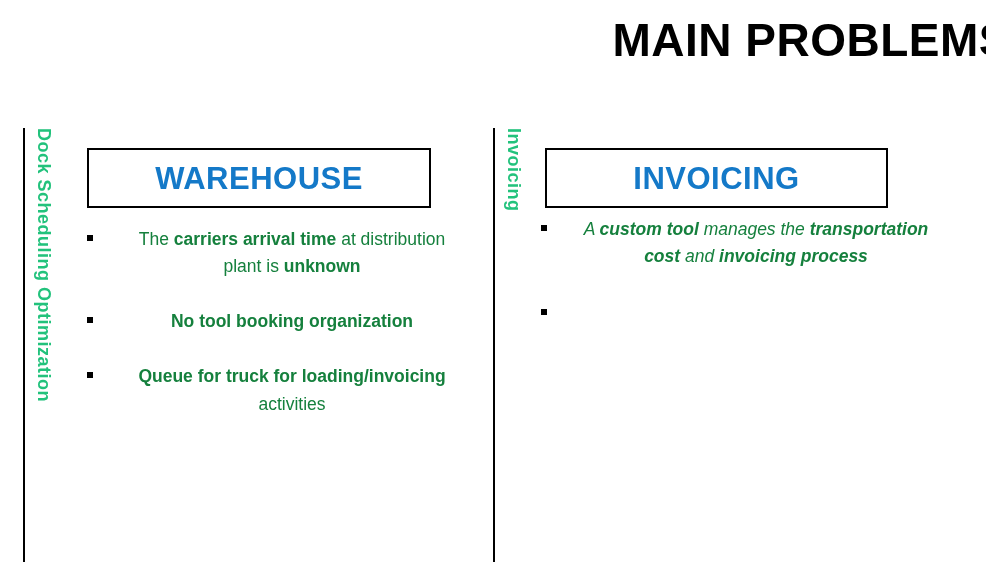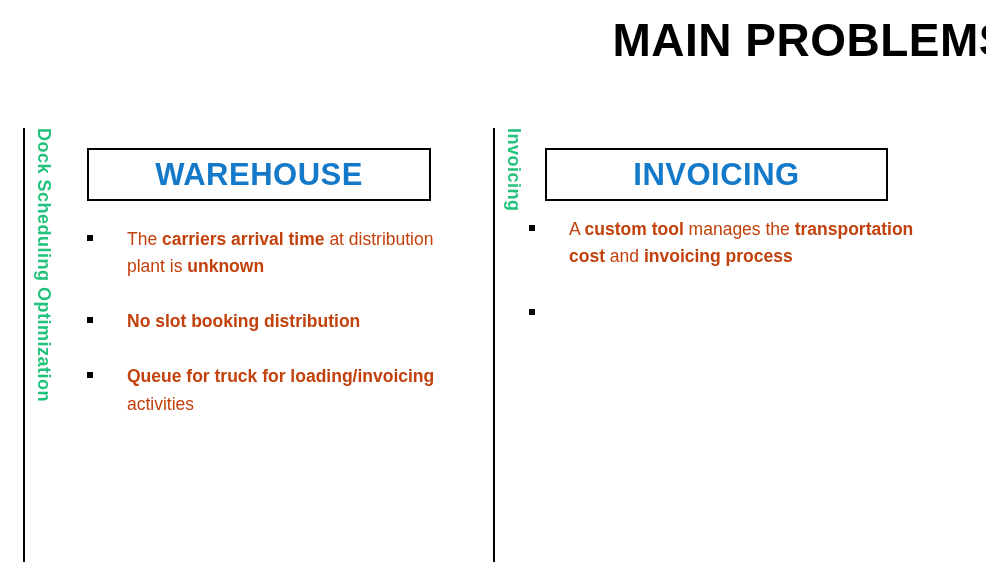--- a/index.html
+++ b/index.html
@@ -66,21 +66,21 @@
     
   }
 
   
   .header-box {
     position: absolute;
     top: 20px;
     border: 2px solid #000000;
     background: #ffffff;
     box-sizing: border-box;
-    height: 53px;
+    height: 60px;
     display: flex;
     align-items: center;
     justify-content: center;
   }
   .column.left  .header-box { left: 64px; width: 344px; }
   .column.right .header-box { left: 52px; width: 343px; }
   .header-box .header-text {
     color: #1479C8;
     font-size: 31px;
     font-weight: bold;
@@ -89,29 +89,30 @@
   }
 
   
   .bullet-list {
     position: absolute;
     margin: 0;
     padding: 0;
     list-style: none;
   }
   .column.left  .bullet-list { top: 98px;  left: 64px; width: 370px; }
-  .column.right .bullet-list { top: 88px;  left: 36px; width: 390px; }
+  .column.right .bullet-list { top: 88px;  left: 48px; width: 390px; font-style: italic; }
 
   .bullet-item {
     position: relative;
     padding-left: 40px;
     margin-bottom: 28px;
     font-size: 17.5px;
     line-height: 1.55;
-    color: #c2410c;
+    color: #15803d;
+    text-align: center;
   }
   .column.right .bullet-item { margin-bottom: 30px; }
 
   .bullet-marker {
     position: absolute;
     left: 0;
     top: 9px;
     width: 6px;
     height: 6px;
     background: #000000;
@@ -135,21 +136,21 @@
     <span class="header-text" style="color: rgb(20, 121, 200);">WAREHOUSE</span>
   </div>
 
   <ul class="bullet-list">
     <li class="bullet-item">
       <span class="bullet-marker" style="background: rgb(0, 0, 0);"></span>
       <span class="bullet-text">The <b>carriers arrival time</b> at distribution plant is <b>unknown</b></span>
     </li>
     <li class="bullet-item">
       <span class="bullet-marker" style="background: rgb(0, 0, 0);"></span>
-      <span class="bullet-text"><b>No slot booking distribution</b></span>
+      <span class="bullet-text"><b>No tool booking organization</b></span>
     </li>
     <li class="bullet-item">
       <span class="bullet-marker" style="background: rgb(0, 0, 0);"></span>
       <span class="bullet-text"><b>Queue for truck for loading/invoicing</b> activities</span>
     </li>
   </ul>
 </div>
 
 <div class="column right">
 

